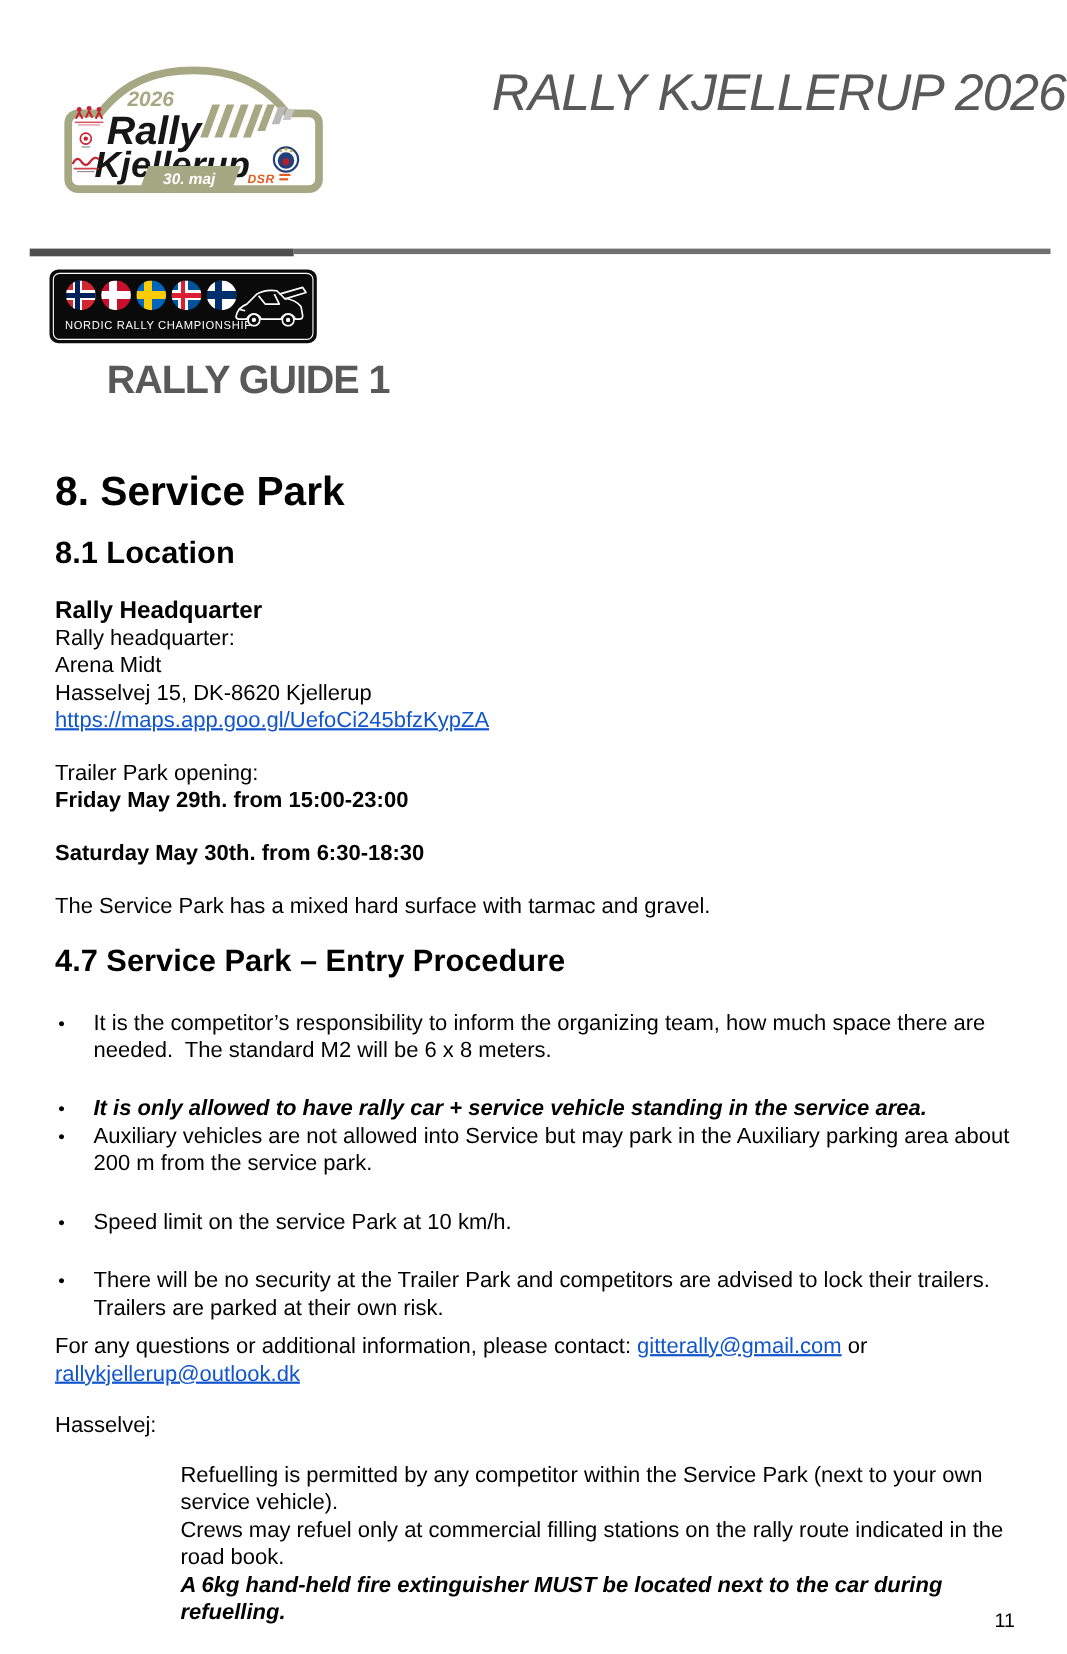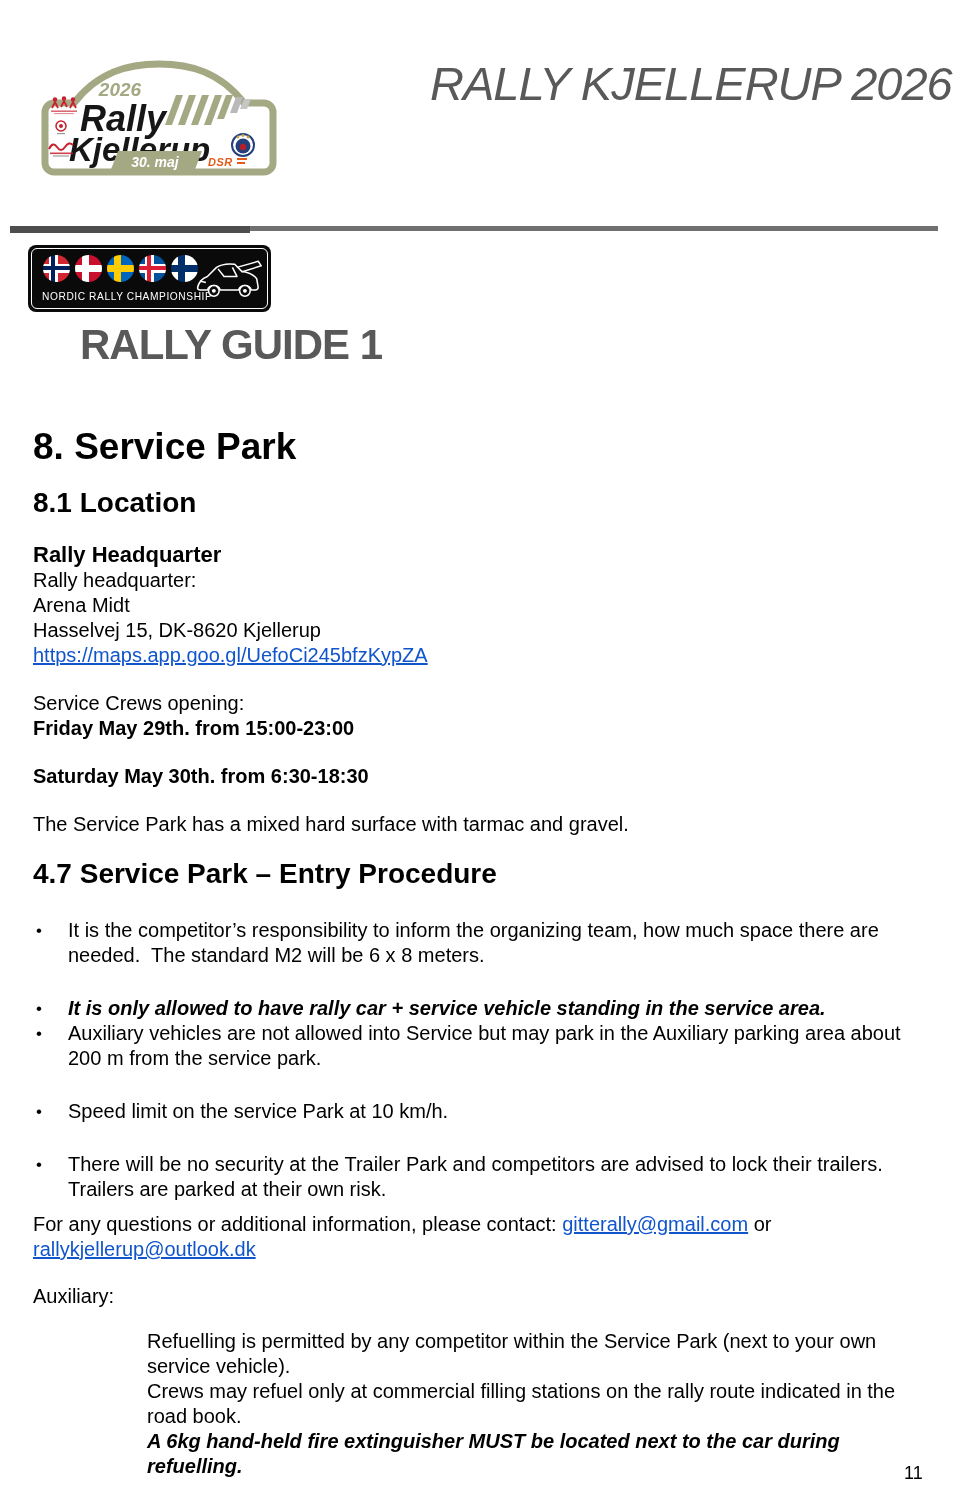--- a/index.html
+++ b/index.html
@@ -1,20 +1,20 @@
 <!DOCTYPE html>
 <html><head>
 <meta charset="utf-8">
 <style>
   * { margin:0; padding:0; box-sizing:border-box; }
   html,body { background:#ffffff; }
   .page {
     position:relative; width:970px; height:1504px; margin:0 auto;
     background:#ffffff; overflow:hidden;
-    font-family:"Liberation Sans", sans-serif; color:#000; font-size:20px;
+    font-family:"Liberation Sans", sans-serif; color:#000; font-size:20px;padding-left:17px;
   }
   
   .header { position:relative; height:226px; }
   .plate { position:absolute; left:40px; top:58px; width:238px; height:120px; }
   .doc-title {
     position:absolute; left:430px; top:56px; width:520px;
     font-size:47px; font-style:italic; font-weight:400; color:#595959;
     letter-spacing:-1px; white-space:nowrap;
   }
   
@@ -58,21 +58,21 @@
       linear-gradient(to bottom, transparent 10px, #002f6c 10px 17px, transparent 17px),
       linear-gradient(to right, transparent 7px, #002f6c 7px 14px, transparent 14px); }
   .nrc-text {
     position:absolute; left:10px; bottom:6px; color:#ffffff;
     font-size:10.5px; letter-spacing:0.6px; white-space:nowrap; transform:scaleX(.97);
     transform-origin:left;
   }
   .car-svg { position:absolute; right:2px; top:4px; }
   .guide-title {
     margin-left:52px; margin-top:2px;
-    font-size:42px; font-weight:bold; color:#595959; letter-spacing:-1px;
+    font-size:36px; font-weight:bold; color:#595959; letter-spacing:-1px;
     line-height:62px; white-space:nowrap;
   }
   
   .content { padding:0 28px 0 33px; line-height:25px; }
   h1.h1 { font-size:37px; line-height:42px; margin-top:50px; font-weight:bold; color:#000; }
   h2.h2 { font-size:28px; line-height:33px; font-weight:bold; color:#000; }
   .h2-loc { margin-top:18px; }
   .h2-entry { margin-top:20px; }
   .b { font-weight:bold; }
   .bi { font-weight:bold; font-style:italic; }
@@ -197,21 +197,21 @@
   <div class="content">
     <h1 class="h1">8. Service Park</h1>
     <h2 class="h2 h2-loc">8.1 Location</h2>
 
     <p class="b hq-title">Rally Headquarter</p>
     <p>Rally headquarter:</p>
     <p>Arena Midt</p>
     <p>Hasselvej 15, DK-8620 Kjellerup</p>
     <p><a class="link" href="#">https://maps.app.goo.gl/UefoCi245bfzKypZA</a></p>
 
-    <p class="mt">Service Crews opening:</p>
+    <p class="mt">Trailer Park opening:</p>
     <p class="b">Friday May 29th. from 15:00-23:00</p>
     <p class="b mt">Saturday May 30th. from 6:30-18:30</p>
     <p class="mt">The Service Park has a mixed hard surface with tarmac and gravel.</p>
 
     <h2 class="h2 h2-entry">4.7 Service Park – Entry Procedure</h2>
 
     <ul class="bullets">
       <li class="gap">
         <span class="dot">•</span>
         <span class="bt">It is the competitor’s responsibility to inform the organizing team, how much space there are needed.  The standard M2 will be 6 x 8 meters.</span>
@@ -230,21 +230,21 @@
       </li>
       <li>
         <span class="dot">•</span>
         <span class="bt">There will be no security at the Trailer Park and competitors are advised to lock their trailers. Trailers are parked at their own risk.</span>
       </li>
     </ul>
 
     <p class="contact"><span>For any questions or additional information, please contact: </span><a class="link" href="#">gitterally@gmail.com</a><span> or</span><br>
       <a class="link" href="#">rallykjellerup@outlook.dk</a></p>
 
-    <p class="refuel-label">Auxiliary:</p>
+    <p class="refuel-label">Hasselvej:</p>
 
     <div class="refuel">
       <p>Refuelling is permitted by any competitor within the Service Park (next to your own service vehicle).</p>
       <p>Crews may refuel only at commercial filling stations on the rally route indicated in the road book.</p>
       <p class="bi maxw">A 6kg hand-held fire extinguisher MUST be located next to the car during refuelling.</p>
     </div>
   </div>
 
   <div class="pageno">11</div>
 </div>

